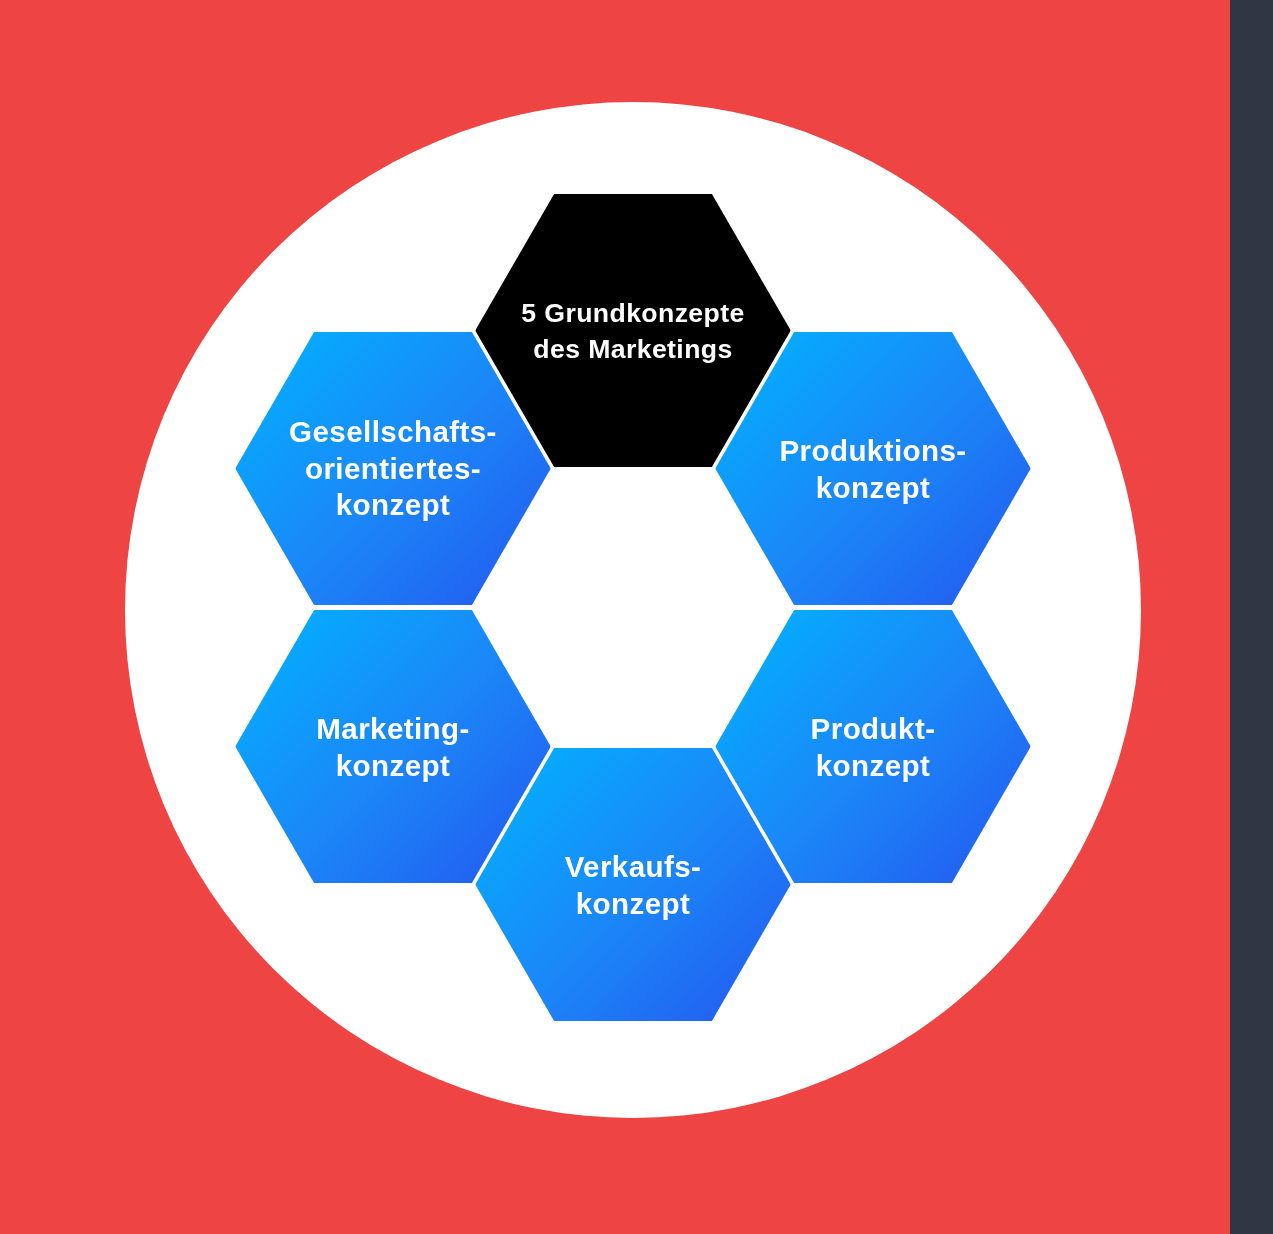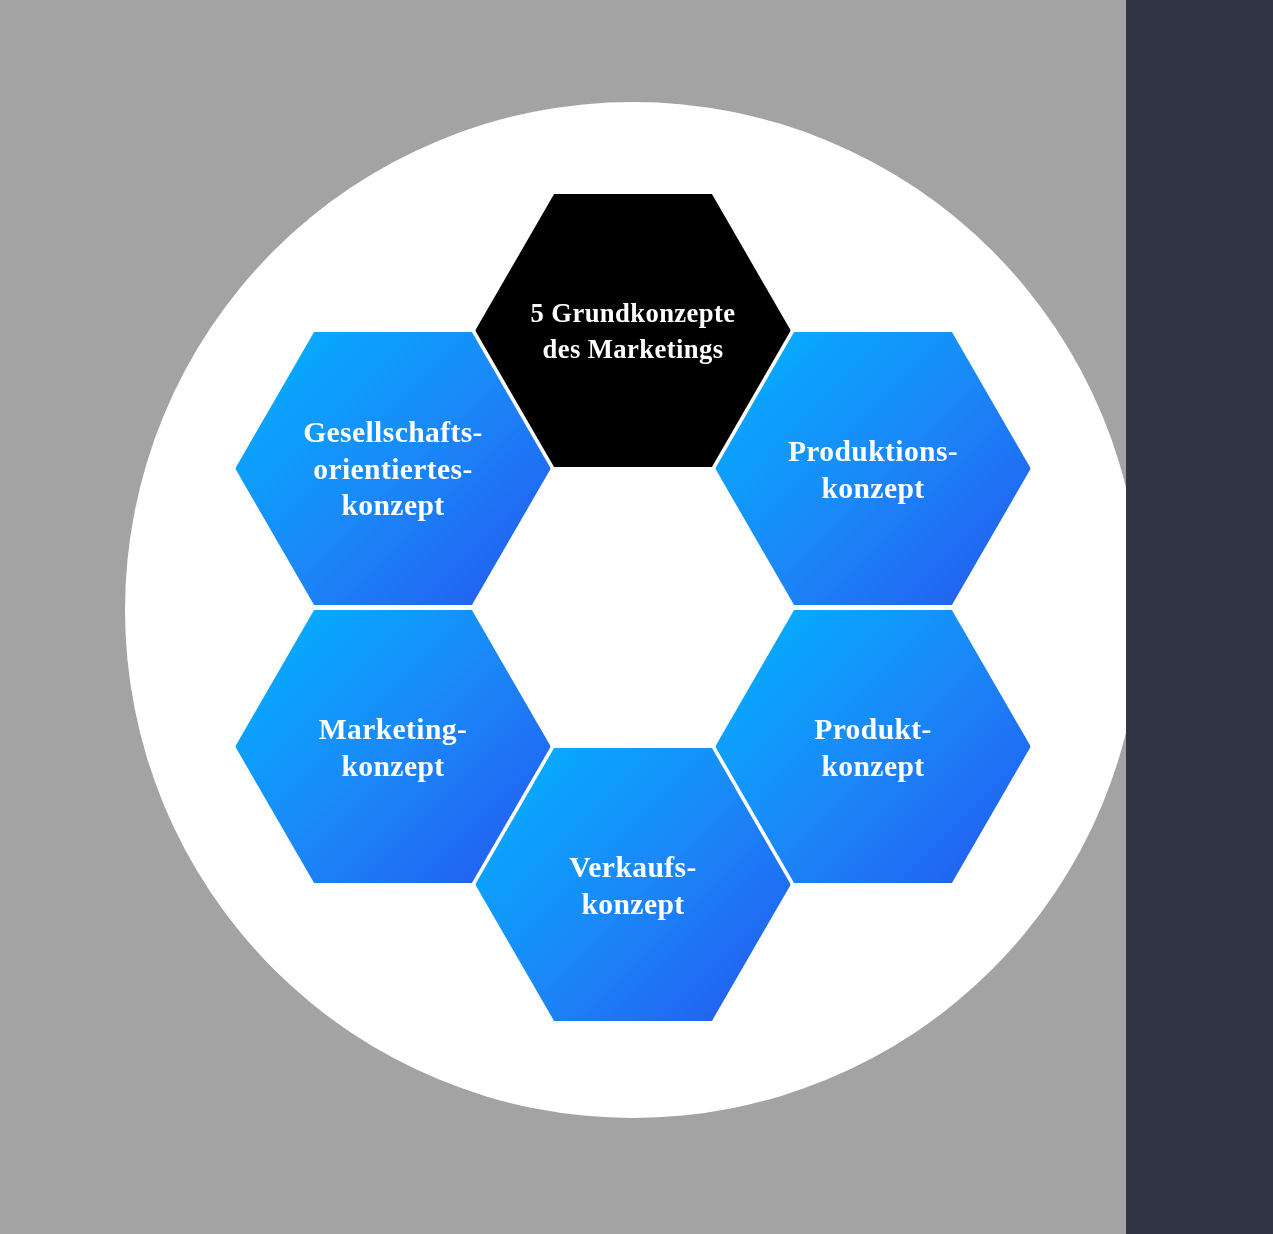--- a/index.html
+++ b/index.html
@@ -2,25 +2,25 @@
 <html><head>
 <meta charset="utf-8">
 <style>
   html, body {
     margin: 0;
     padding: 0;
     background: #303643;
   }
   .stage {
     position: relative;
-    width: 1126px;
+    width: 1230px;
     height: 1234px;
-    background: #a3a3a3;
+    background: #ef4444;
     overflow: hidden;
-    font-family: Liberation Serif, serif;
+    font-family: Liberation Sans, sans-serif;
   }
   .circle {
     position: absolute;
     left: 125px;
     top: 102px;
     width: 1016px;
     height: 1016px;
     border-radius: 50%;
     background: #ffffff;
   }

